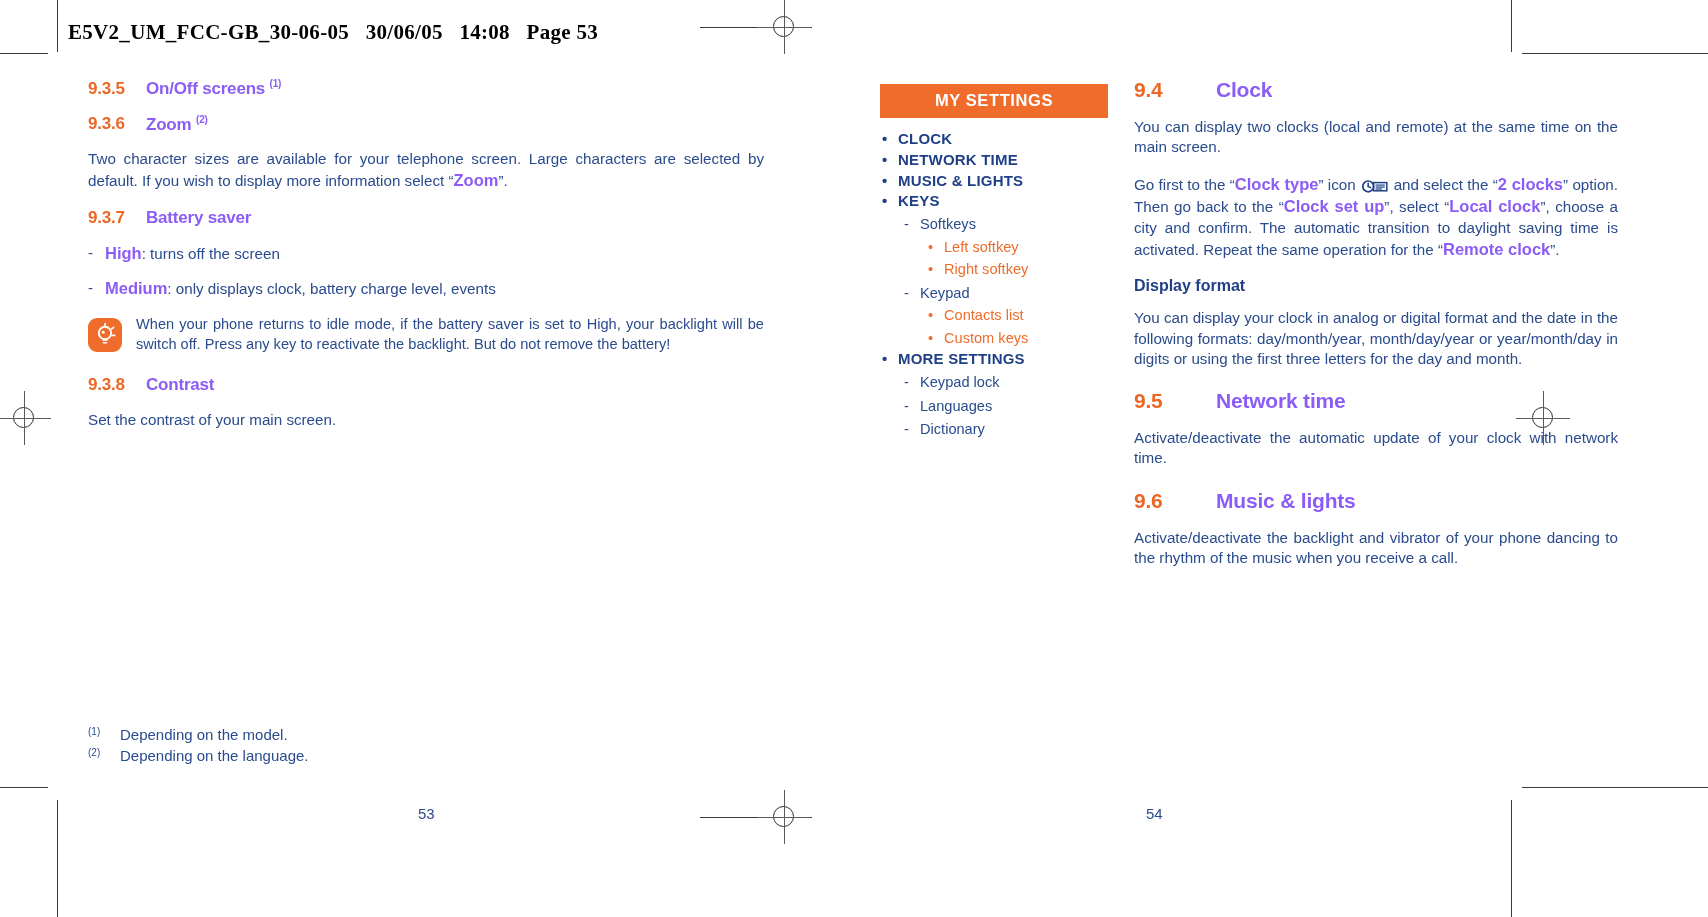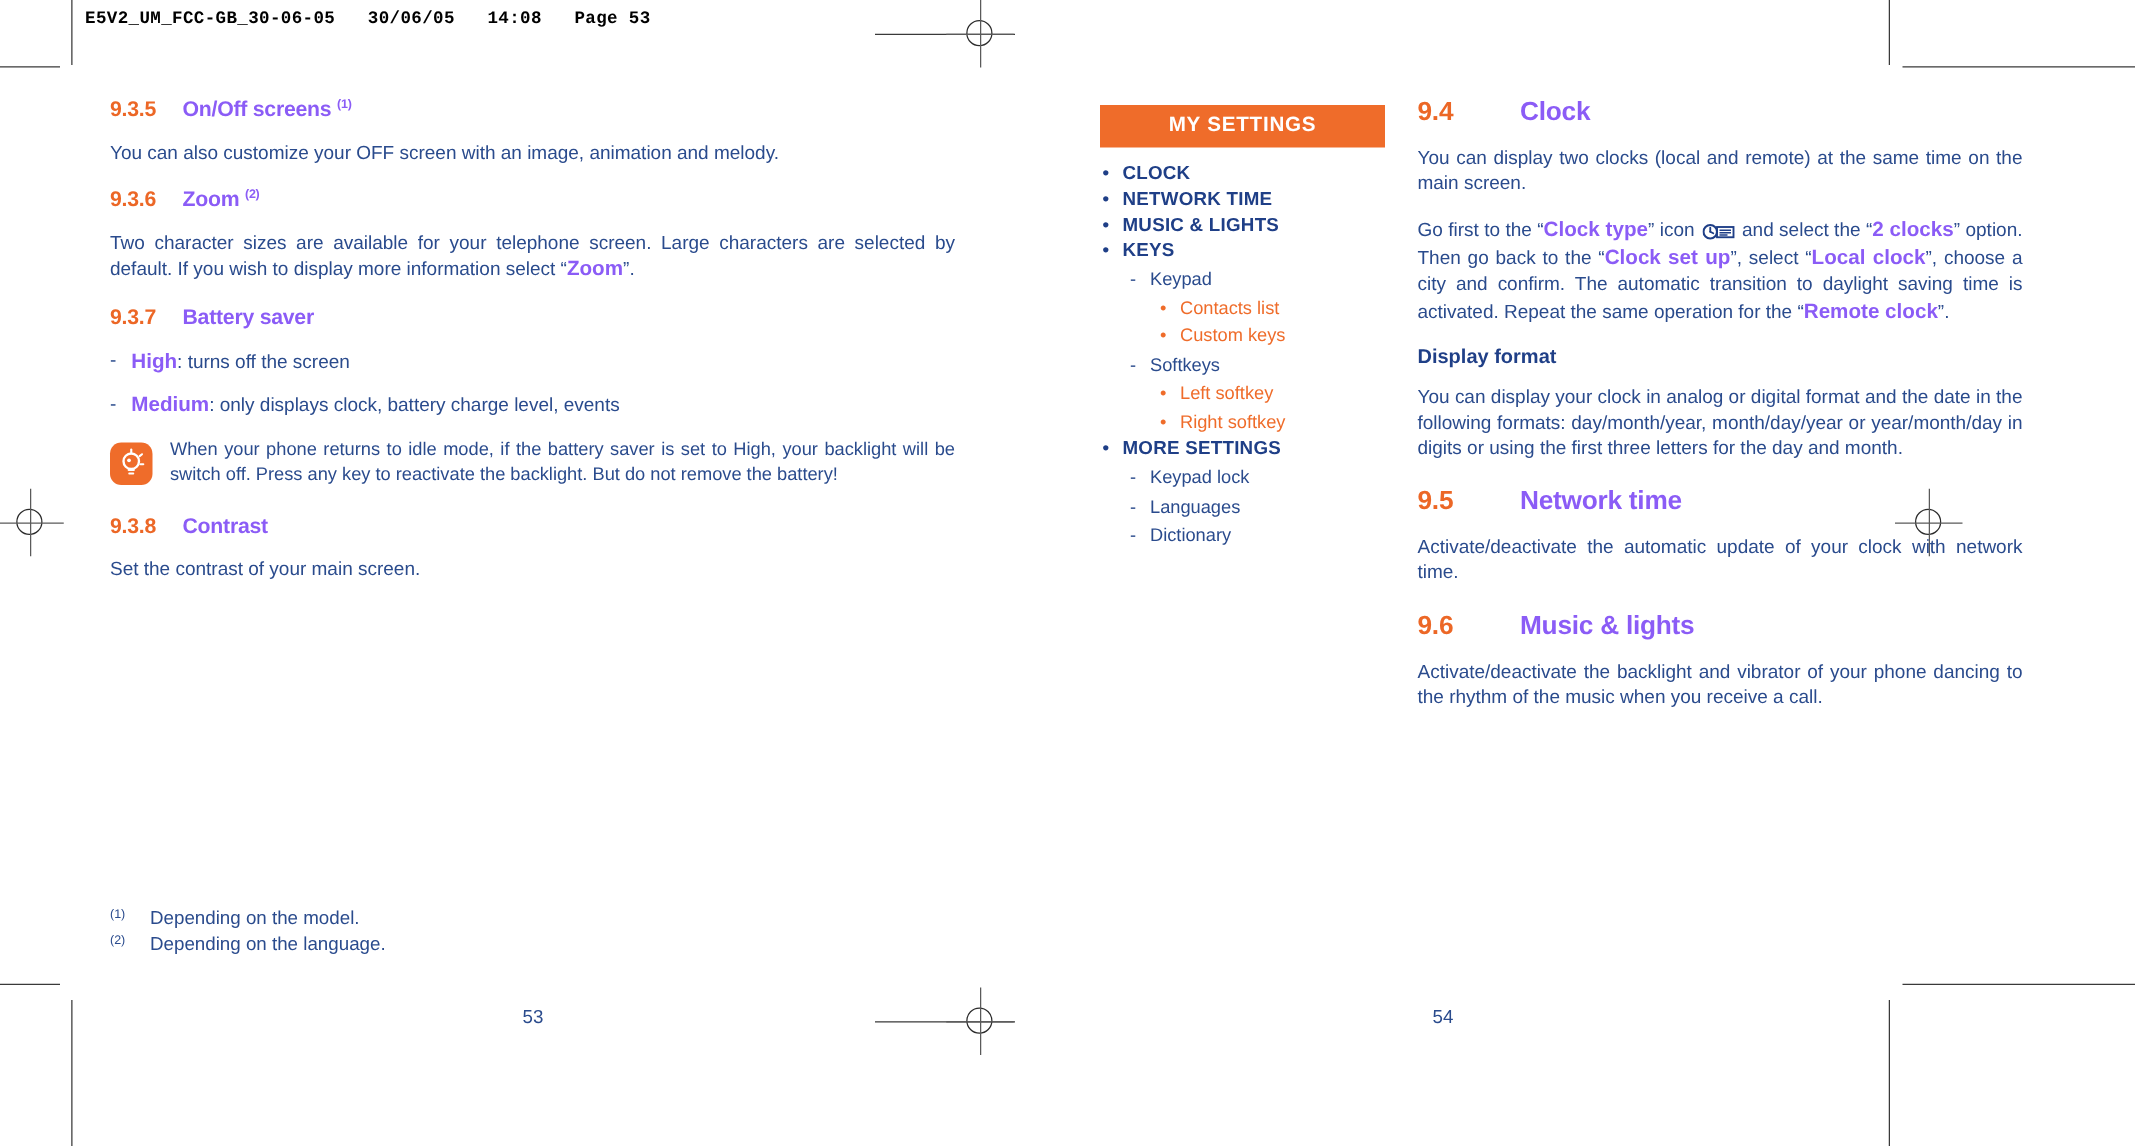--- a/index.html
+++ b/index.html
@@ -13,23 +13,23 @@
     position: relative;
     overflow: hidden;
     font-family: "Liberation Sans", sans-serif;
     color: #2a4b8d;
   }
 
   
   .print-header {
     position: absolute;
     left: 68px;
-    top: 7px;
-    font-family: Liberation Mono, monospace;
-    font-size: 14px;
+    top: 20px;
+    font-family: Liberation Serif, serif;
+    font-size: 21px;
     font-weight: 700;
     letter-spacing: 0.3px;
     color: #000000;
     white-space: pre;
   }
 
   
   .trim {
     position: absolute;
     background: #3a3a3a;
@@ -311,21 +311,20 @@
 </div>
 
 <div class="col-left">
 
   <div class="sec">
     <span class="num">9.3.5</span>
     <span class="ttl"><span>On/Off screens</span> <span class="sup">(1)</span></span>
   </div>
 
 
-  <p class="body">You can also customize your OFF screen with an image, animation and melody.</p>
 
   <div class="sec">
     <span class="num">9.3.6</span>
     <span class="ttl"><span>Zoom</span> <span class="sup">(2)</span></span>
   </div>
 
   <p class="body"><span>Two character sizes are available for your telephone screen. Large characters are selected by default. If you</span> <span>wish to display more information select “</span><span class="bz">Zoom</span><span>”.</span></p>
 
   <div class="sec">
     <span class="num">9.3.7</span>
@@ -381,31 +380,31 @@
 <div class="col-mid">
   <div class="menu-banner">MY SETTINGS</div>
   <ul class="menu">
     <li><span class="lvl1-label">CLOCK</span></li>
     <li><span class="lvl1-label">NETWORK TIME</span></li>
     <li><span class="lvl1-label">MUSIC &amp; LIGHTS</span></li>
     <li>
       <span class="lvl1-label">KEYS</span>
       <ul>
         <li class="lvl2">
+          <span class="lvl2-label">Softkeys</span>
+          <ul class="sub2">
+            <li class="lvl3"><span class="lvl3-label">Left softkey</span></li>
+            <li class="lvl3"><span class="lvl3-label">Right softkey</span></li>
+          </ul>
+        </li>
+        <li class="lvl2">
           <span class="lvl2-label">Keypad</span>
           <ul class="sub2">
             <li class="lvl3"><span class="lvl3-label">Contacts list</span></li>
             <li class="lvl3"><span class="lvl3-label">Custom keys</span></li>
-          </ul>
-        </li>
-        <li class="lvl2">
-          <span class="lvl2-label">Softkeys</span>
-          <ul class="sub2">
-            <li class="lvl3"><span class="lvl3-label">Left softkey</span></li>
-            <li class="lvl3"><span class="lvl3-label">Right softkey</span></li>
           </ul>
         </li>
       </ul>
     </li>
     <li>
       <span class="lvl1-label">MORE SETTINGS</span>
       <ul>
         <li class="lvl2"><span class="lvl2-label">Keypad lock</span></li>
         <li class="lvl2"><span class="lvl2-label">Languages</span></li>
         <li class="lvl2"><span class="lvl2-label">Dictionary</span></li>

